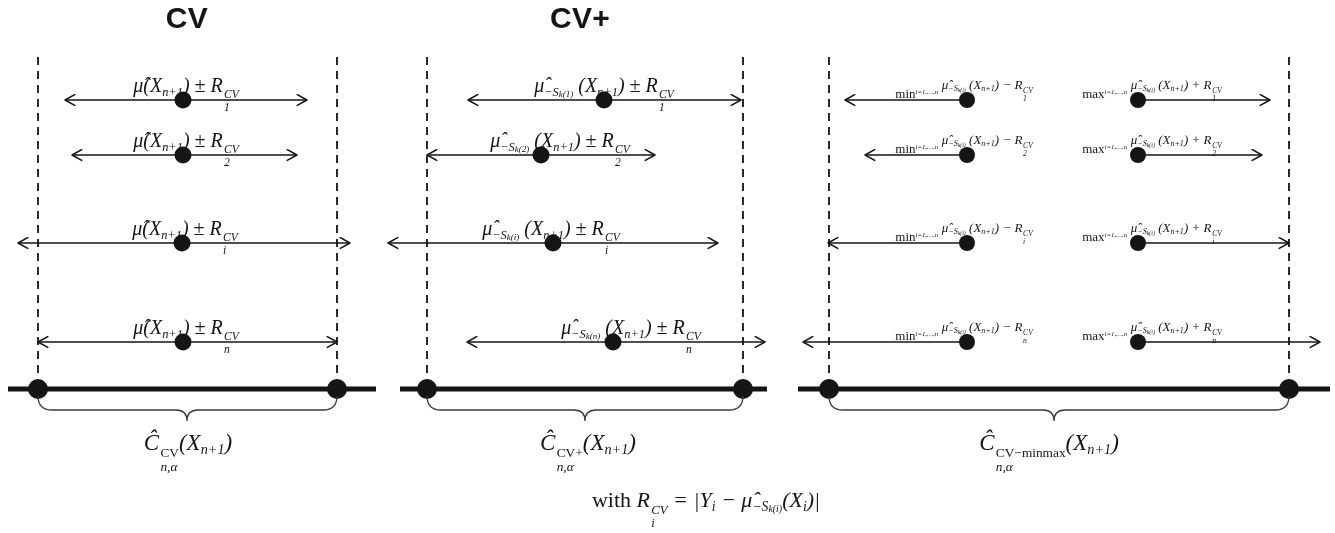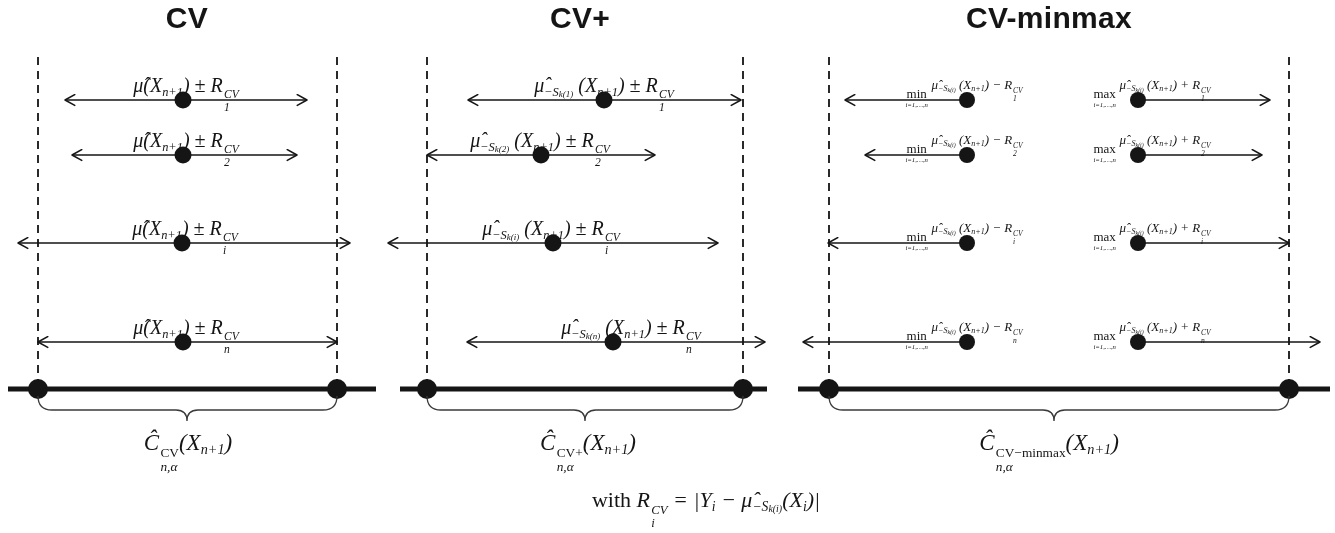--- a/index.html
+++ b/index.html
@@ -25,21 +25,21 @@
   .msf{font-family:Liberation Serif, serif;font-style:normal}
   .msub{font-size:.62em;vertical-align:-.3em;}
   .mssub{font-size:.45em;vertical-align:-.52em;}
   .mss{
     display:inline-flex;flex-direction:column;align-items:flex-start;
     font-size:.58em;line-height:1.08;vertical-align:-.52em;margin-left:.1em;
   }
   .mss .rm{font-style:normal}
   .mss .mi{font-style:italic}
   .mlim{
-    display:inline-flex;flex-direction:column;align-items:center;
+    display:inline-flex;align-items:flex-start;
     line-height:1;vertical-align:-.72em;margin-right:.28em;
   }
   .mlim .top{font-style:normal}
   .mlim .bot{font-size:.52em;font-style:italic;margin-top:.22em}
 </style>
 </head>
 <body>
 
 <div class="canvas">
 
@@ -122,21 +122,20 @@
 
     <g stroke="#3a3a3a" stroke-width="1.3" fill="none">
       <path d="M 38,396 Q 38,410 52,410 L 176,410 Q 187,410 187,421 Q 187,410 198,410 L 323,410 Q 337,410 337,396"></path>
       <path d="M 427,396 Q 427,410 441,410 L 574,410 Q 585,410 585,421 Q 585,410 596,410 L 729,410 Q 743,410 743,396"></path>
       <path d="M 829,396 Q 829,410 843,410 L 1043,410 Q 1054,410 1054,421 Q 1054,410 1065,410 L 1275,410 Q 1289,410 1289,396"></path>
     </g>
   </svg>
 
   <div class="title" style="left:187px">CV</div>
   <div class="title" style="left:580px">CV+</div>
-  <div class="title" style="left:1049px">CV-minmax</div>
 
   <div class="mlabel f20" style="left:186px;top:73px"><span class="mi">μ̂(X</span><span class="mi msub">n+1</span><span class="mi">) ± R</span><span class="mss">
         <span class="mi">CV</span>
         <span class="mi">1</span>
       </span></div>
   <div class="mlabel f20" style="left:186px;top:128px"><span class="mi">μ̂(X</span><span class="mi msub">n+1</span><span class="mi">) ± R</span><span class="mss">
         <span class="mi">CV</span>
         <span class="mi">2</span>
       </span></div>
   <div class="mlabel f20" style="left:185px;top:216px"><span class="mi">μ̂(X</span><span class="mi msub">n+1</span><span class="mi">) ± R</span><span class="mss">
@@ -145,21 +144,21 @@
       </span></div>
   <div class="mlabel f20" style="left:186px;top:315px"><span class="mi">μ̂(X</span><span class="mi msub">n+1</span><span class="mi">) ± R</span><span class="mss">
         <span class="mi">CV</span>
         <span class="mi">n</span>
       </span></div>
 
   <div class="mlabel f20" style="left:604px;top:73px"><span class="mi">μ̂</span><span class="mi msub">−S</span><span class="mi mssub">k(1)</span><span class="mi"> (X</span><span class="mi msub">n+1</span><span class="mi">) ± R</span><span class="mss">
         <span class="mi">CV</span>
         <span class="mi">1</span>
       </span></div>
-  <div class="mlabel f20" style="left:540px;top:128px"><span class="mi">μ̂</span><span class="mi msub">−S</span><span class="mi mssub">k(2)</span><span class="mi"> (X</span><span class="mi msub">n+1</span><span class="mi">) ± R</span><span class="mss">
+  <div class="mlabel f20" style="left:560px;top:128px"><span class="mi">μ̂</span><span class="mi msub">−S</span><span class="mi mssub">k(2)</span><span class="mi"> (X</span><span class="mi msub">n+1</span><span class="mi">) ± R</span><span class="mss">
         <span class="mi">CV</span>
         <span class="mi">2</span>
       </span></div>
   <div class="mlabel f20" style="left:551px;top:216px"><span class="mi">μ̂</span><span class="mi msub">−S</span><span class="mi mssub">k(i)</span><span class="mi"> (X</span><span class="mi msub">n+1</span><span class="mi">) ± R</span><span class="mss">
         <span class="mi">CV</span>
         <span class="mi">i</span>
       </span></div>
   <div class="mlabel f20" style="left:631px;top:315px"><span class="mi">μ̂</span><span class="mi msub">−S</span><span class="mi mssub">k(n)</span><span class="mi"> (X</span><span class="mi msub">n+1</span><span class="mi">) ± R</span><span class="mss">
         <span class="mi">CV</span>
         <span class="mi">n</span>

